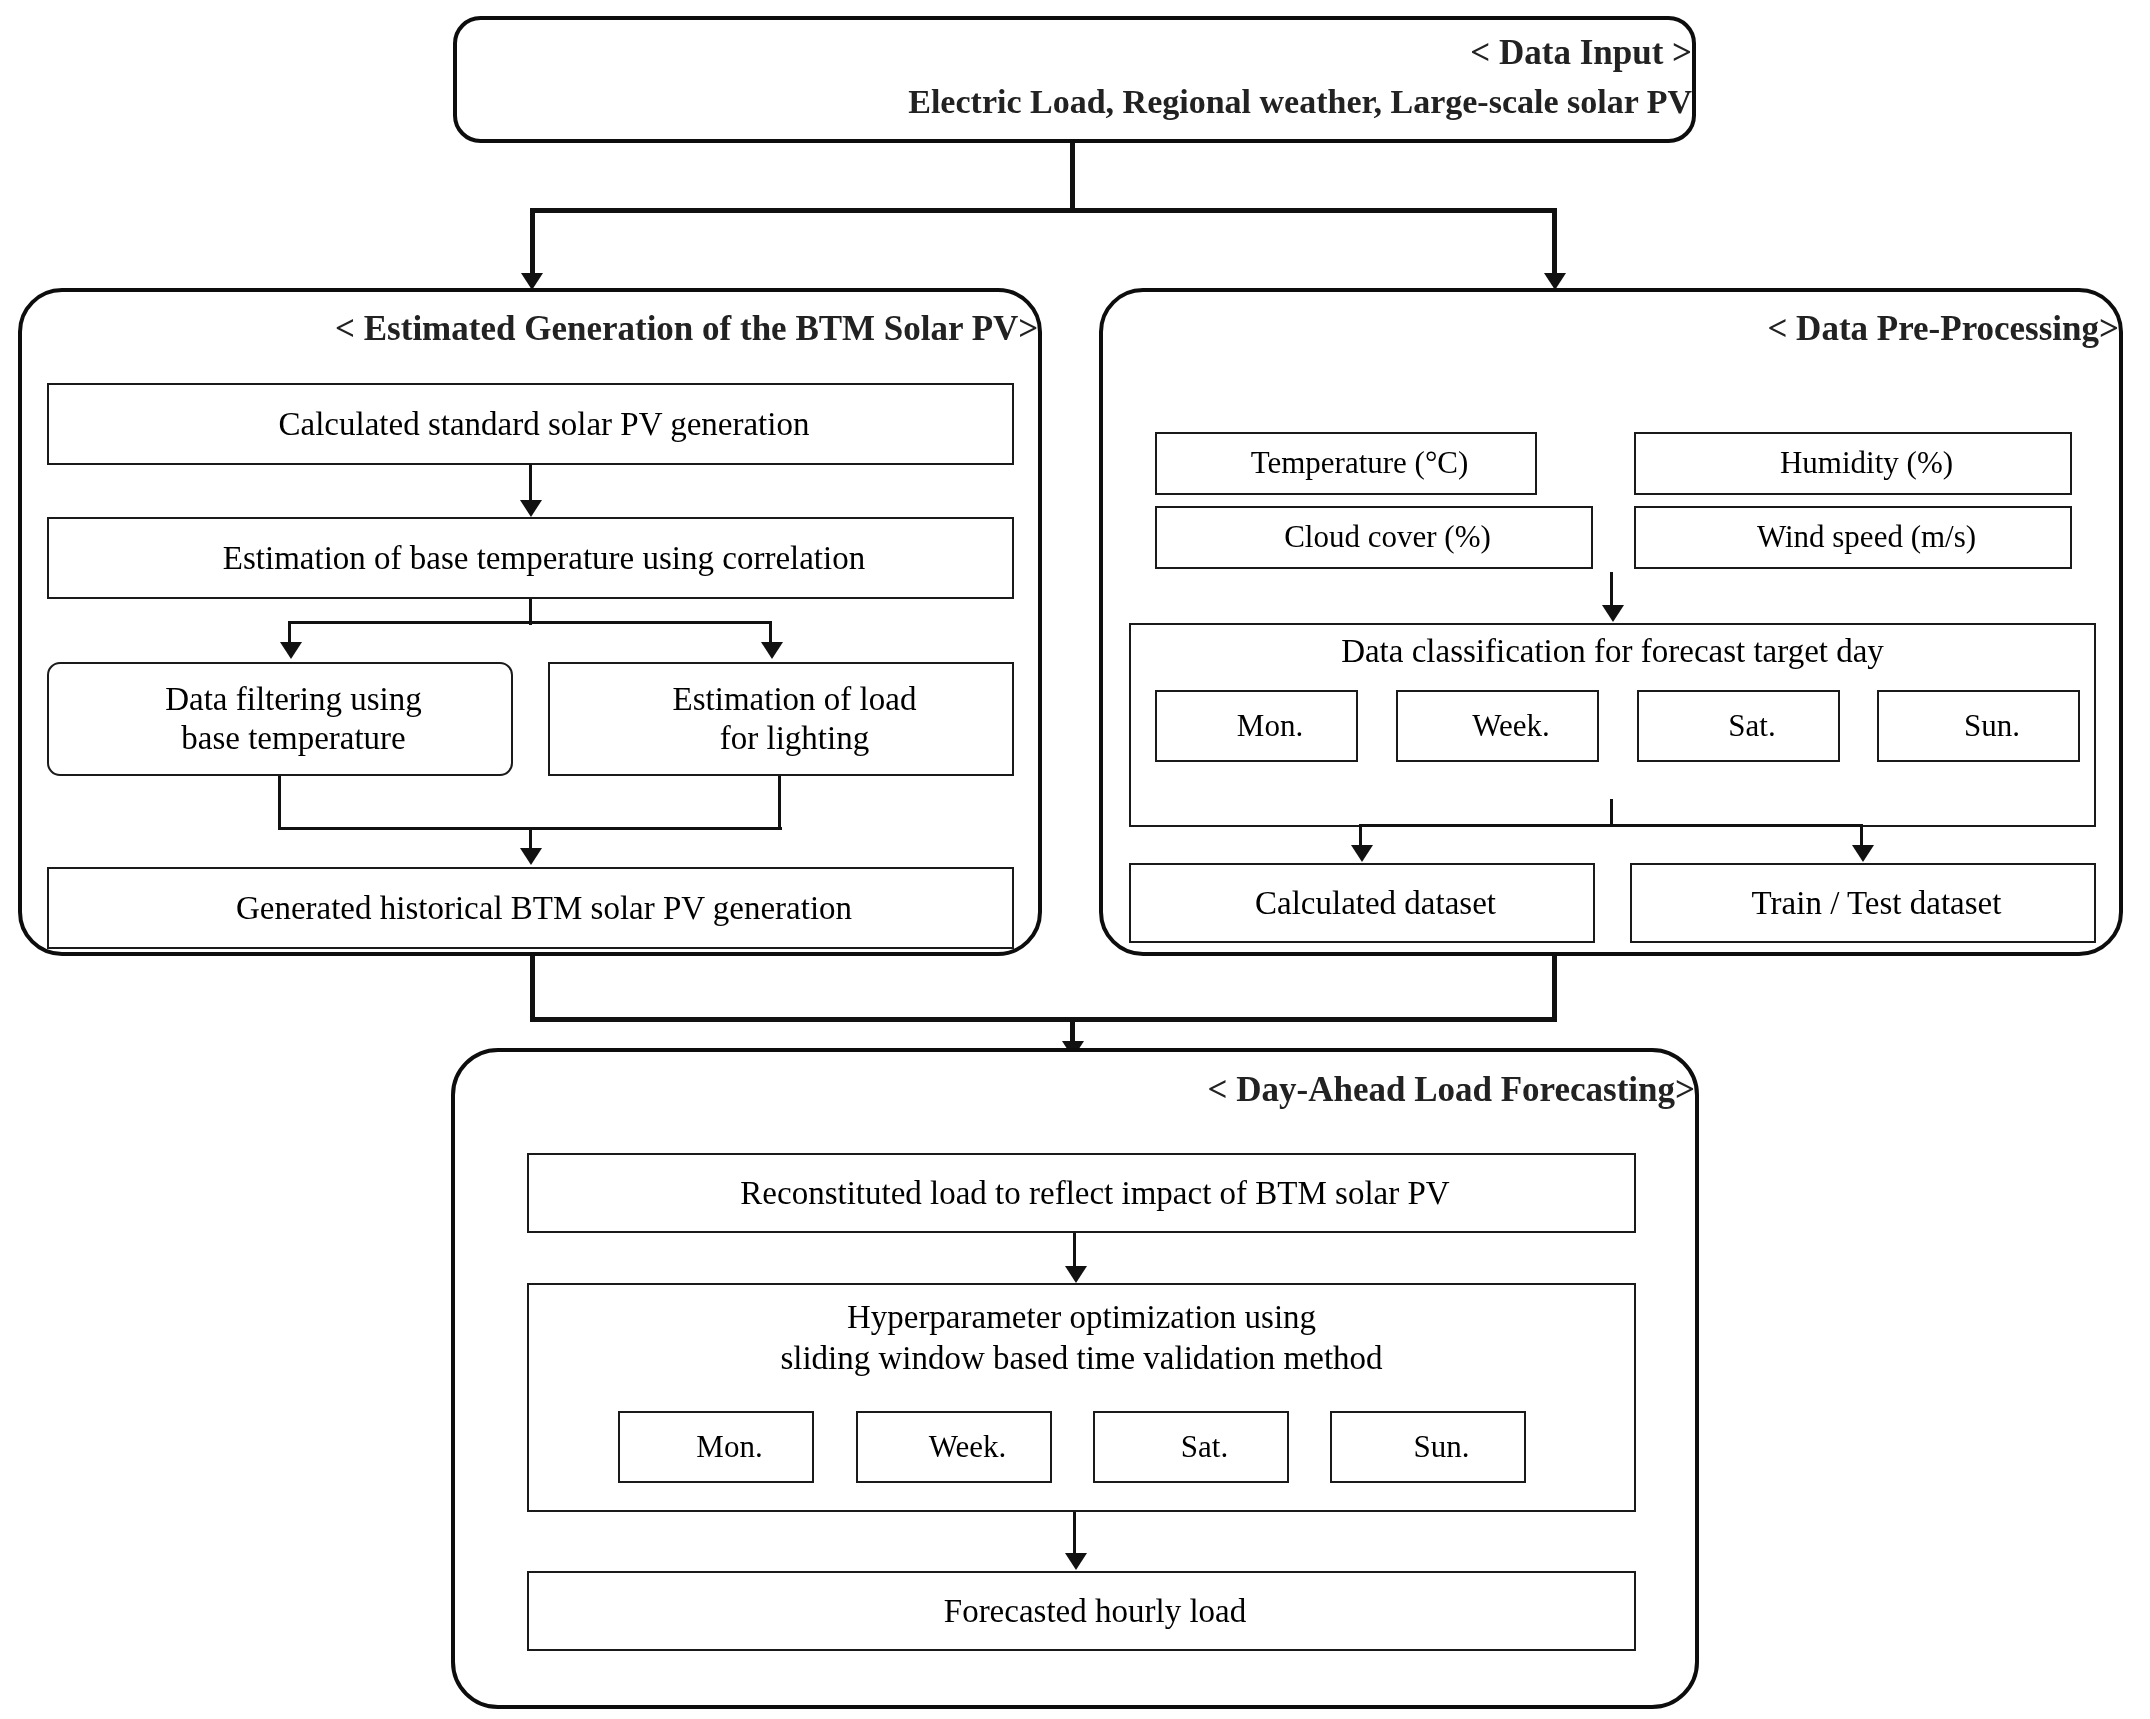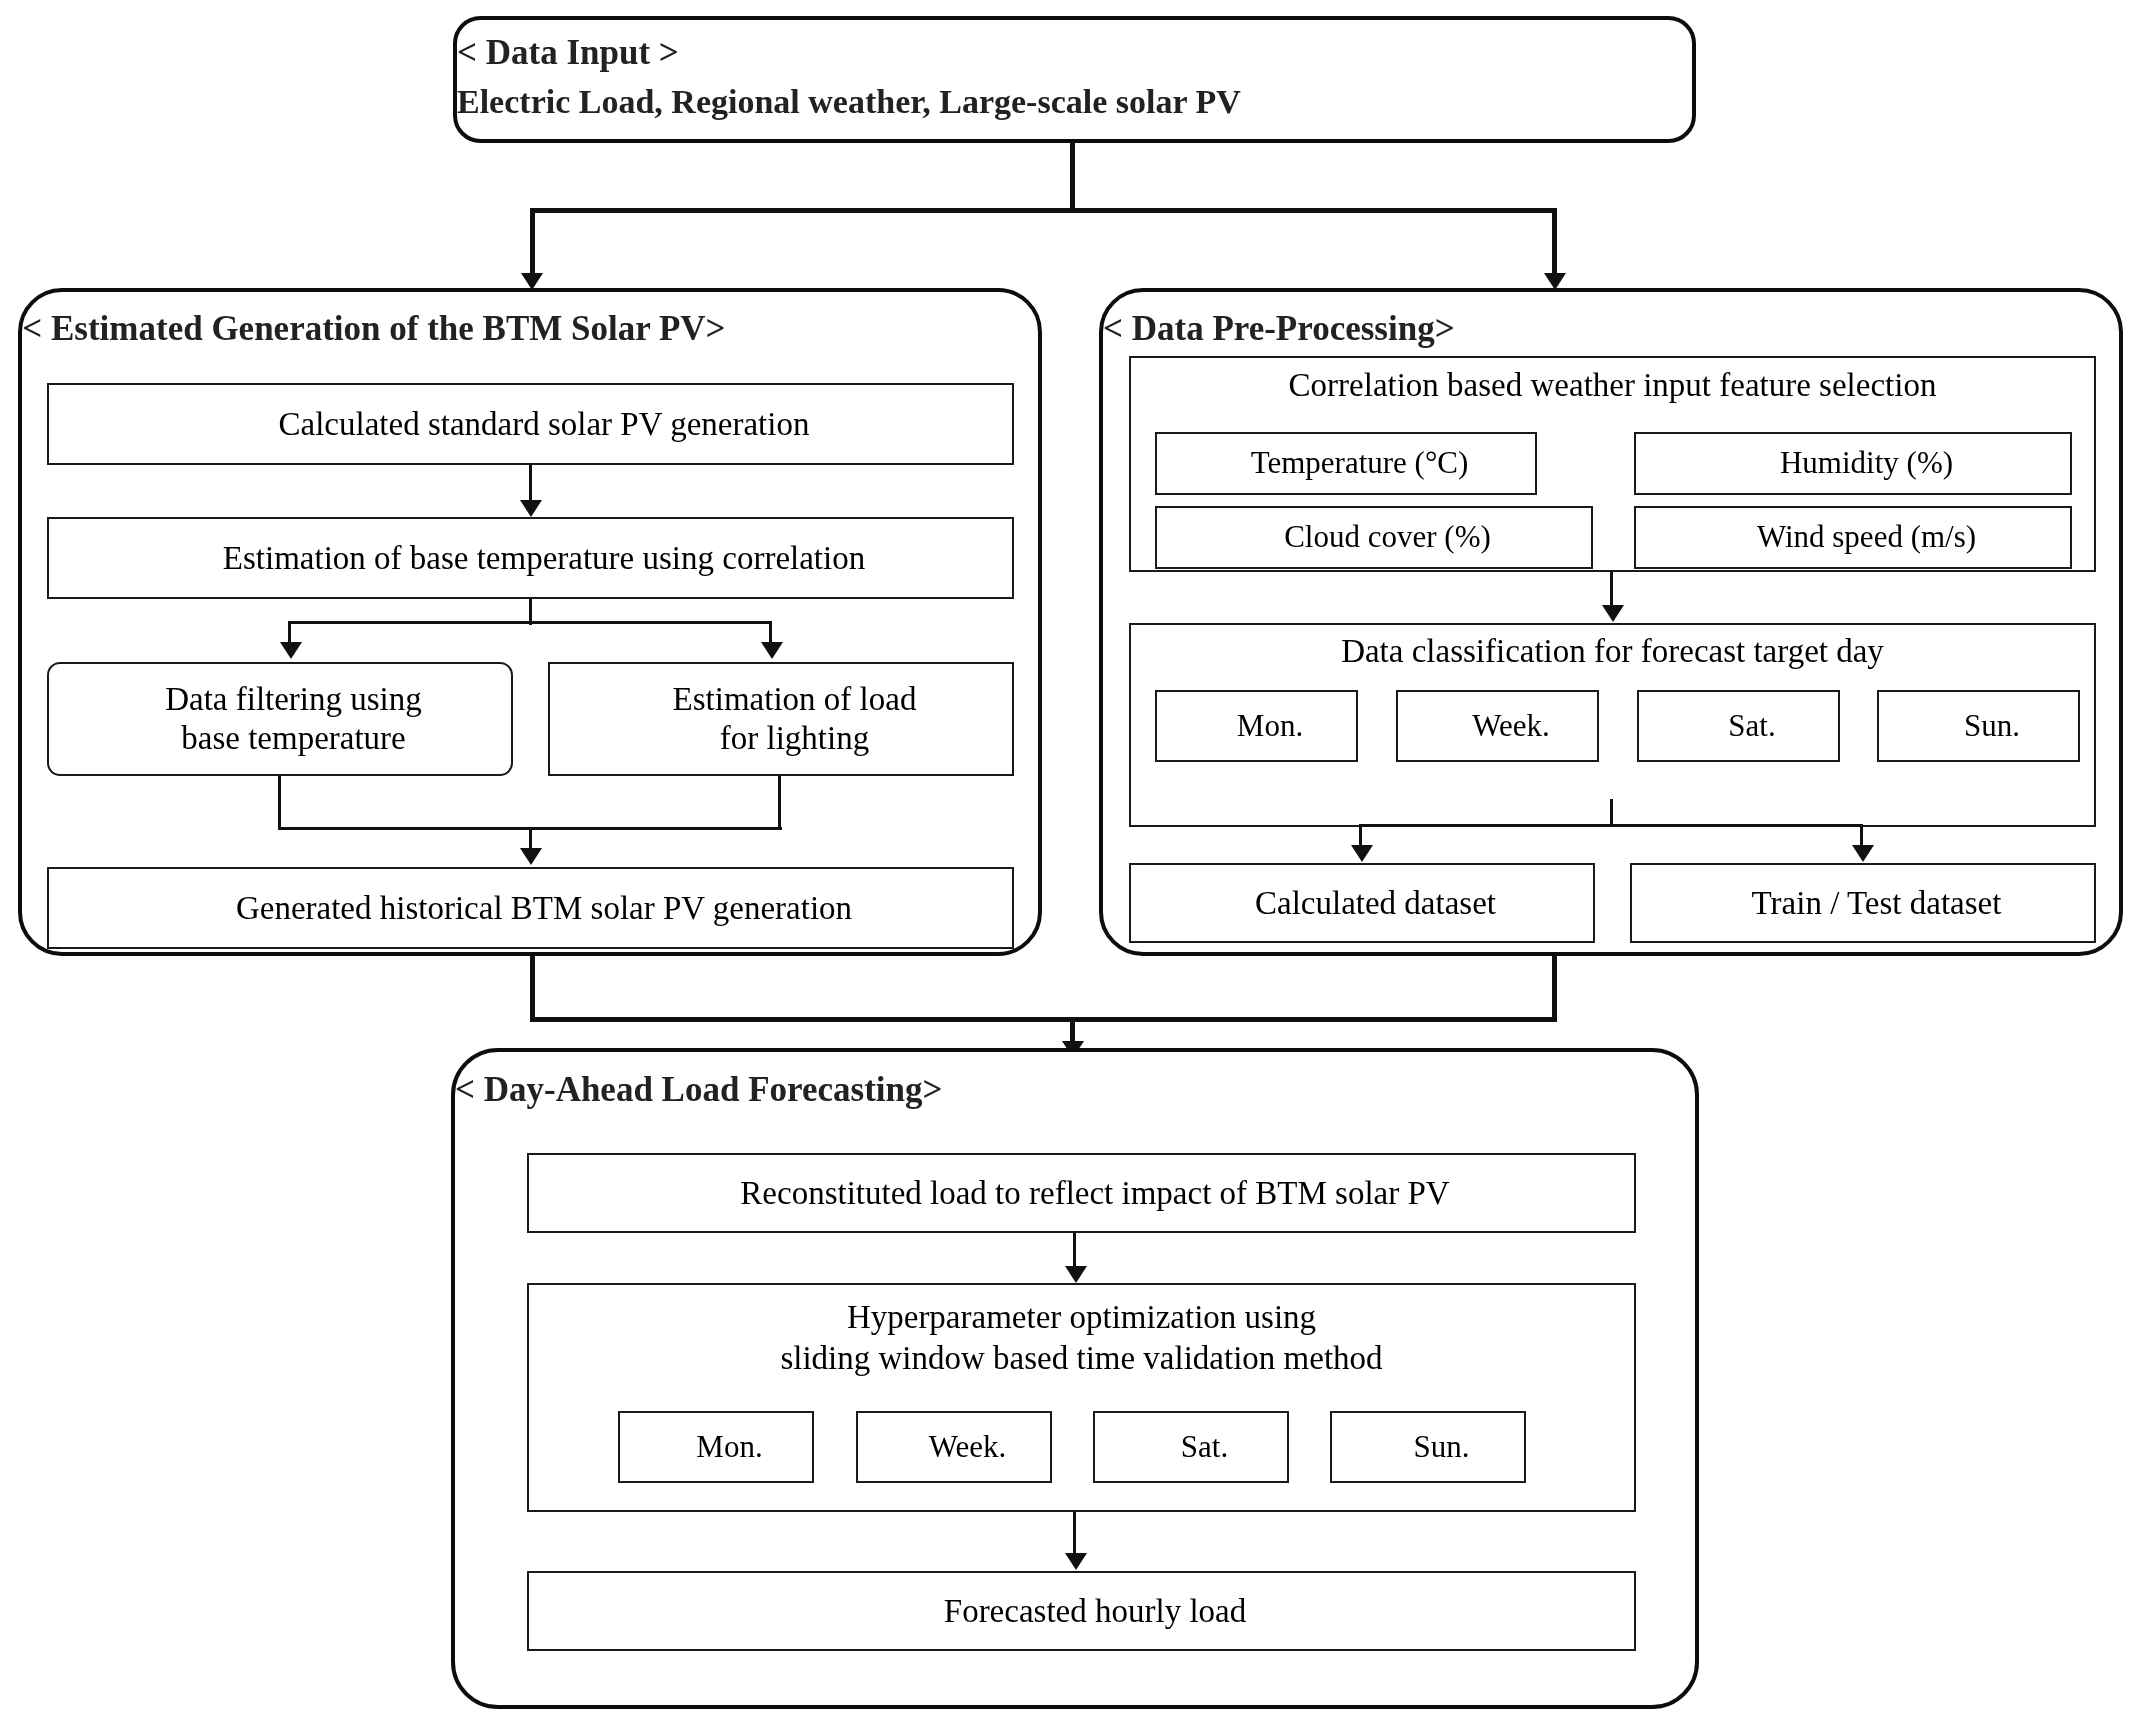--- a/index.html
+++ b/index.html
@@ -18,21 +18,21 @@
   
   .panel{
     position:absolute;
     box-sizing:border-box;
     border:4.6px solid #0d0d0d;
     background:#ffffff;
   }
   .panel-title{
     position:absolute;
     left:0;right:0;
-    text-align:left;
+    text-align:right;
     font-weight:bold;
     color:#222222;
     white-space:nowrap;
   }
 
   
   .box{
     position:absolute;
     box-sizing:border-box;
     border:2.6px solid #1a1a1a;
@@ -138,23 +138,20 @@
   <div class="arrow" style="left:520px; top:848px;"></div>
 
   <div class="box fs-body" style="left:47px; top:867px; width:967px; height:82px;">
     <span class="box-label">Generated historical BTM solar PV generation</span>
   </div>
 
   <div class="panel" style="left:1099px; top:288px; width:1024px; height:668px; border-radius:44px;">
     <div class="panel-title fs-panel" style="top:17px;">&lt; Data Pre-Processing&gt;</div>
   </div>
 
-  <div class="group" style="left:1129px; top:356px; width:967px; height:216px;">
-    <div class="group-head fs-body" style="top:9.2px;">Correlation based weather input feature selection</div>
-  </div>
   <div class="box fs-small" style="left:1155px; top:432px; width:382px; height:63px;">
     <span class="box-label">Temperature (°C)</span>
   </div>
   <div class="box fs-small" style="left:1155px; top:506px; width:438px; height:63px;">
     <span class="box-label">Cloud cover (%)</span>
   </div>
   <div class="box fs-small" style="left:1634px; top:432px; width:438px; height:63px;">
     <span class="box-label">Humidity (%)</span>
   </div>
   <div class="box fs-small" style="left:1634px; top:506px; width:438px; height:63px;">

